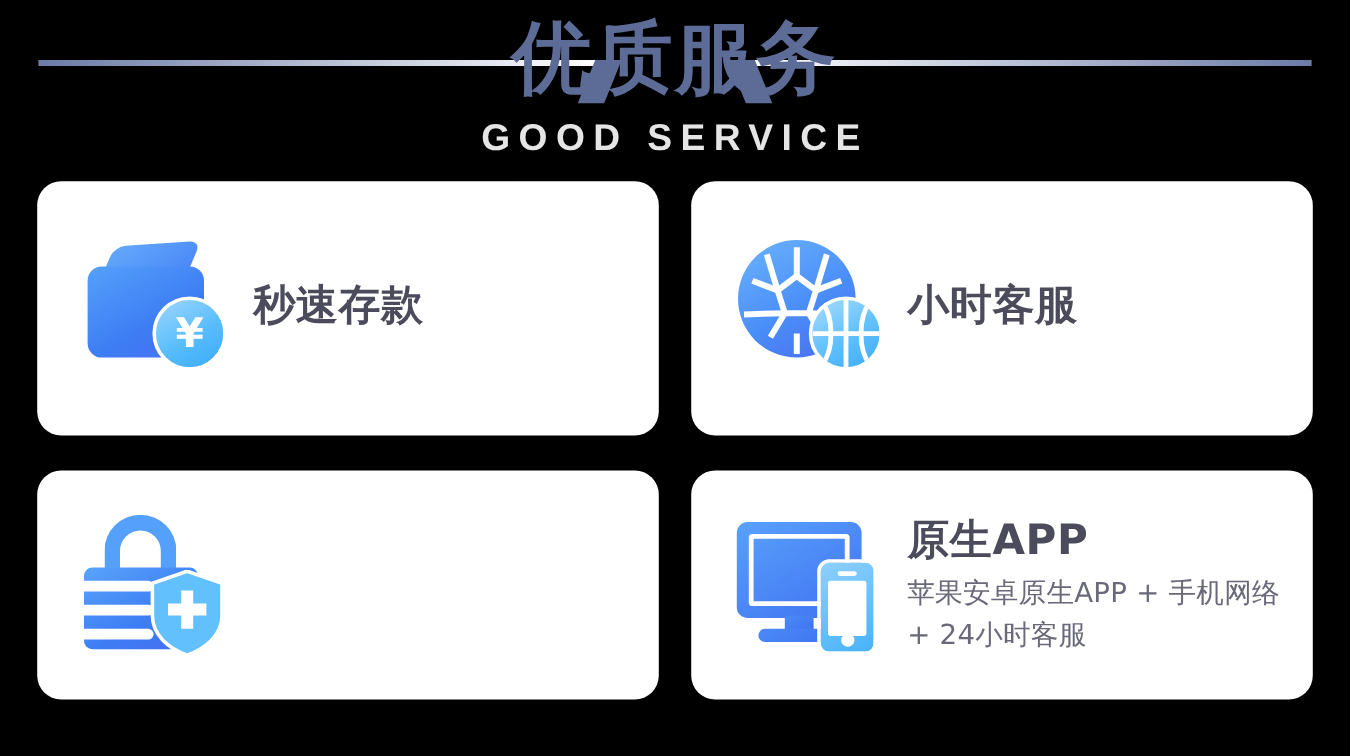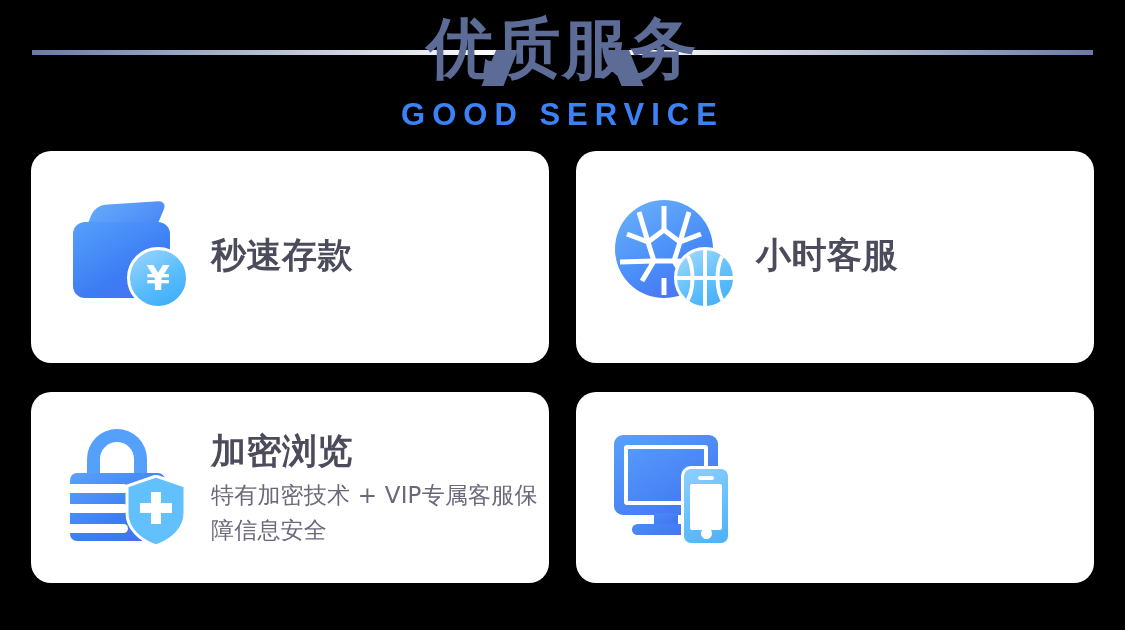--- a/index.html
+++ b/index.html
@@ -56,21 +56,21 @@
   }
 
   .title-en {
     position: absolute;
     left: 0; right: 0;
     top: 97px;
     text-align: center;
     font-size: 31px;
     font-weight: 700;
     line-height: 36px;
-    color: #3b82f6;
+    color: #e5e5e5;
     letter-spacing: 7px;
   }
 
   
   .grid {
     position: absolute;
     left: 31px;
     top: 151px;
     width: 1063px;
     display: grid;
@@ -350,32 +350,32 @@
         <div class="lock-stripe s2"></div>
         <div class="lock-stripe s3"></div>
       </div>
       <div class="shield">
         <svg width="62" height="72" viewBox="0 0 62 72">
           <path d="M31 1 L60 11 L60 38 C60 54 47 65 31 71 C15 65 2 54 2 38 L2 11 Z" fill="#62c0fc" stroke="#ffffff" stroke-width="3"></path>
           <path d="M26 17 L36 17 L36 28 L47 28 L47 38 L36 38 L36 49 L26 49 L26 38 L15 38 L15 28 L26 28 Z" fill="#ffffff"></path>
         </svg>
       </div>
     </div>
-    <div class="card-text">
-      <div class="card-title">加密浏览</div>
-      <div class="card-desc">特有加密技术 + VIP专属客服保障信息安全</div>
-    </div>
   </div>
 
   <div class="card">
     <div class="card-icon">
       <div class="monitor"></div>
       <div class="monitor-neck"></div>
       <div class="monitor-base"></div>
       <div class="phone">
         <div class="phone-speaker"></div>
         <div class="phone-screen"></div>
         <div class="phone-home"></div>
       </div>
     </div>
+    <div class="card-text">
+      <div class="card-title">原生APP</div>
+      <div class="card-desc">苹果安卓原生APP + 手机网络 + 24小时客服</div>
+    </div>
   </div>
 
 </div>
 
 </body></html>

